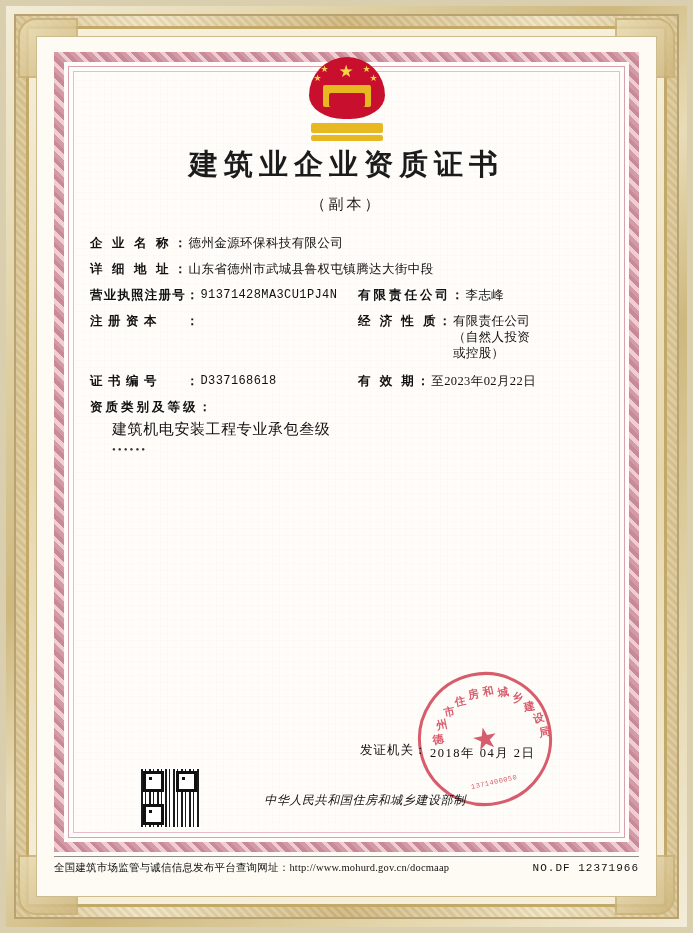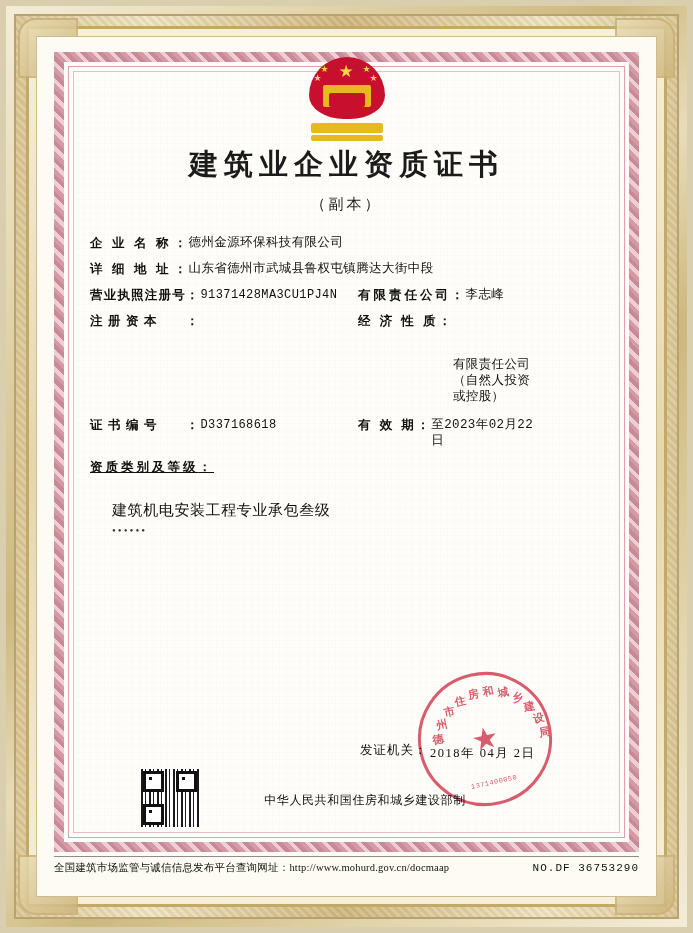--- a/index.html
+++ b/index.html
@@ -239,42 +239,40 @@
     font-size: 12.5px;
     white-space: nowrap;
   }
   .lbl.w1 { width: 84px; letter-spacing: 3.2px; }
   .lbl.w2 { width: 96px; letter-spacing: 1.2px; }
   .colon { margin: 0 2px 0 0; font-weight: bold; }
   .val {
     font-size: 12.5px;
     letter-spacing: .4px;
     color: #111;
-    font-family: Liberation Mono, monospace;
   }
   .val.mono {
     font-family: "Liberation Mono", monospace;
     font-size: 12px;
   }
 
   .two-col {
     display: flex;
     width: 100%;
   }
   .col-a { flex: 0 0 268px; display: flex; }
   .col-b { flex: 1 1 auto; display: flex; }
 
-  .val-wrap { max-width: 160px; margin-top: 44px; }
+  .val-wrap { max-width: 160px; }
 
   .qual-head {
     font-weight: bold;
     letter-spacing: 3px;
     margin-top: 4px;
-    margin-bottom: 25px;
-    text-decoration: underline;
+    margin-bottom: 4px;
   }
   .qual-item {
     margin-left: 22px;
     letter-spacing: .6px;
     font-size: 15px;
   }
   .qual-dots {
     margin-left: 22px;
     margin-top: 4px;
     letter-spacing: 2px;
@@ -382,20 +380,21 @@
   .issuer-org {
     position: absolute;
     left: 0; right: 0;
     top: 792px;
     text-align: center;
     padding-left: 37px;
     font-family: "Liberation Serif", serif;
     font-size: 12px;
     letter-spacing: .6px;
     color: #111;
+    font-style: italic;
   }
 
   
   .footer {
     position: absolute;
     left: 54px;
     right: 54px;
     top: 856px;
     height: 22px;
     border-top: 1px solid #8d8d8d;
@@ -545,16 +544,16 @@
   <div class="issue-date">
     <span>2018</span><span>年</span>
     <span>04</span><span>月</span>
     <span>2</span><span>日</span>
   </div>
 
   <div class="issuer-org">中华人民共和国住房和城乡建设部制</div>
 
   <div class="footer">
     <span class="f-left">全国建筑市场监管与诚信信息发布平台查询网址：http://www.mohurd.gov.cn/docmaap</span>
-    <span class="f-right">NO.DF 36753290</span>
+    <span class="f-right">NO.DF 12371966</span>
   </div>
 
 </div>
 
 </body></html>

